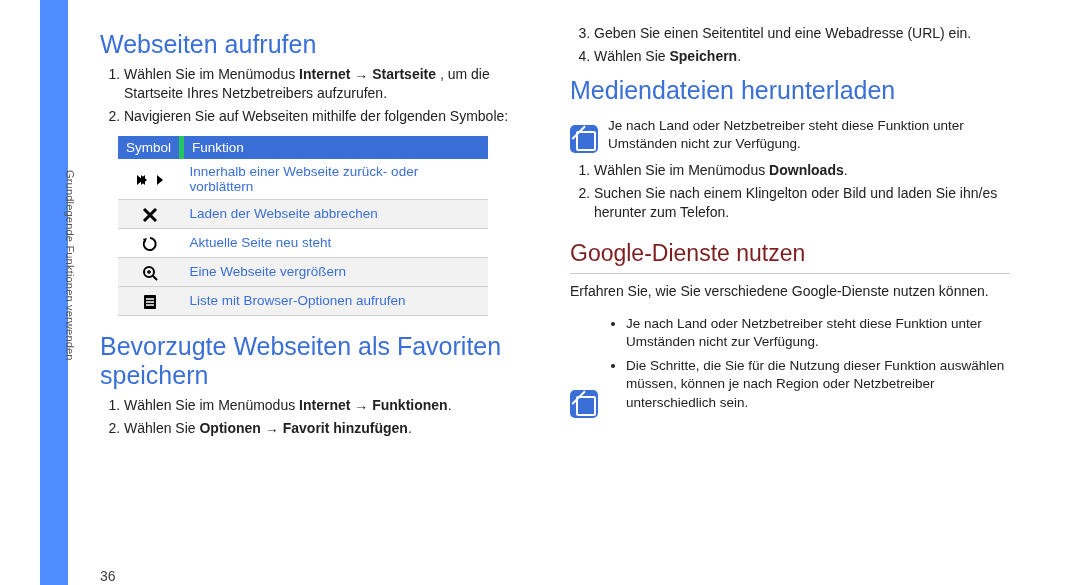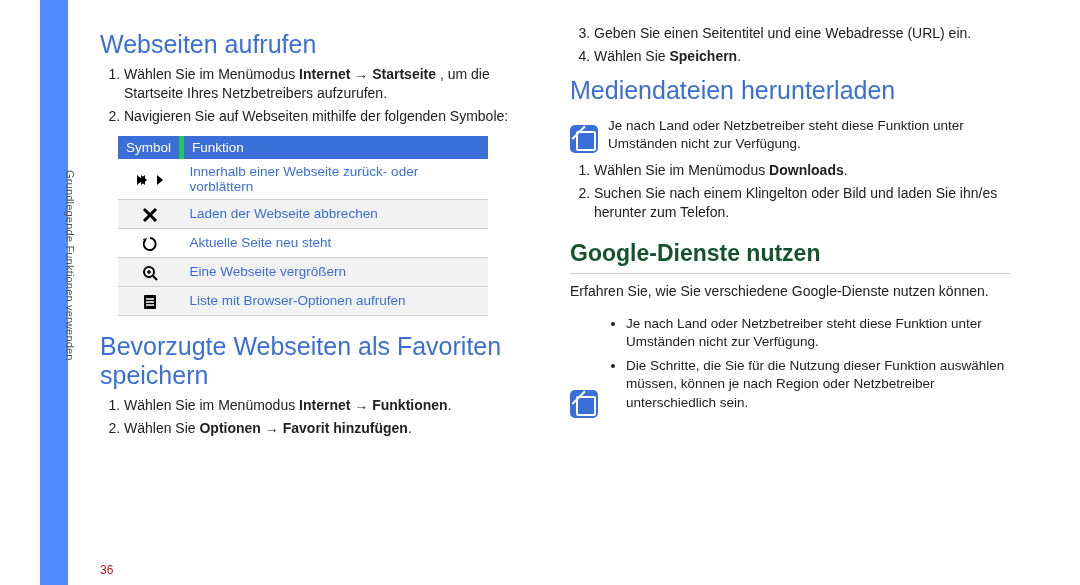--- a/index.html
+++ b/index.html
@@ -48,22 +48,22 @@
     }
     .h2 {
       font-size: 25px;
       font-weight: 400;
       color: #3a6fd8;
       margin-bottom: 6px;
       margin-top: 6px;
     }
     .h1 {
       font-size: 23px;
-      font-weight: 700;
-      color: #14532d;
+      font-weight: 400;
+      color: #7f1d1d;
       margin-bottom: 4px;
       margin-top: 14px;
     }
     .rule {
       border: none;
       border-bottom: 1px solid #ccc;
       margin: 2px 0 8px 0;
     }
     ol {
       list-style: decimal;
@@ -138,23 +138,23 @@
       left: 5px; top: 5px;
       width: 18px; height: 18px;
       border-left: 2px solid #fff;
       transform: rotate(45deg);
       transform-origin: center;
     }
     .notebox .note-text { flex: 1; line-height: 1.35; font-size: 13.5px; }
     .page-number {
       position: absolute;
       left: 100px;
-      bottom: 8px;
-      font-size: 12px;
-      color: #b91c1c;
+      bottom: 1px;
+      font-size: 14px;
+      color: #404040;
     }
     
     svg { display: inline-block; vertical-align: middle; }
   </style>
 </head>
 <body>
 
 <div class="blue-tab"></div>
 <div class="sidebar-text">Grundlegende Funktionen verwenden</div>
 

